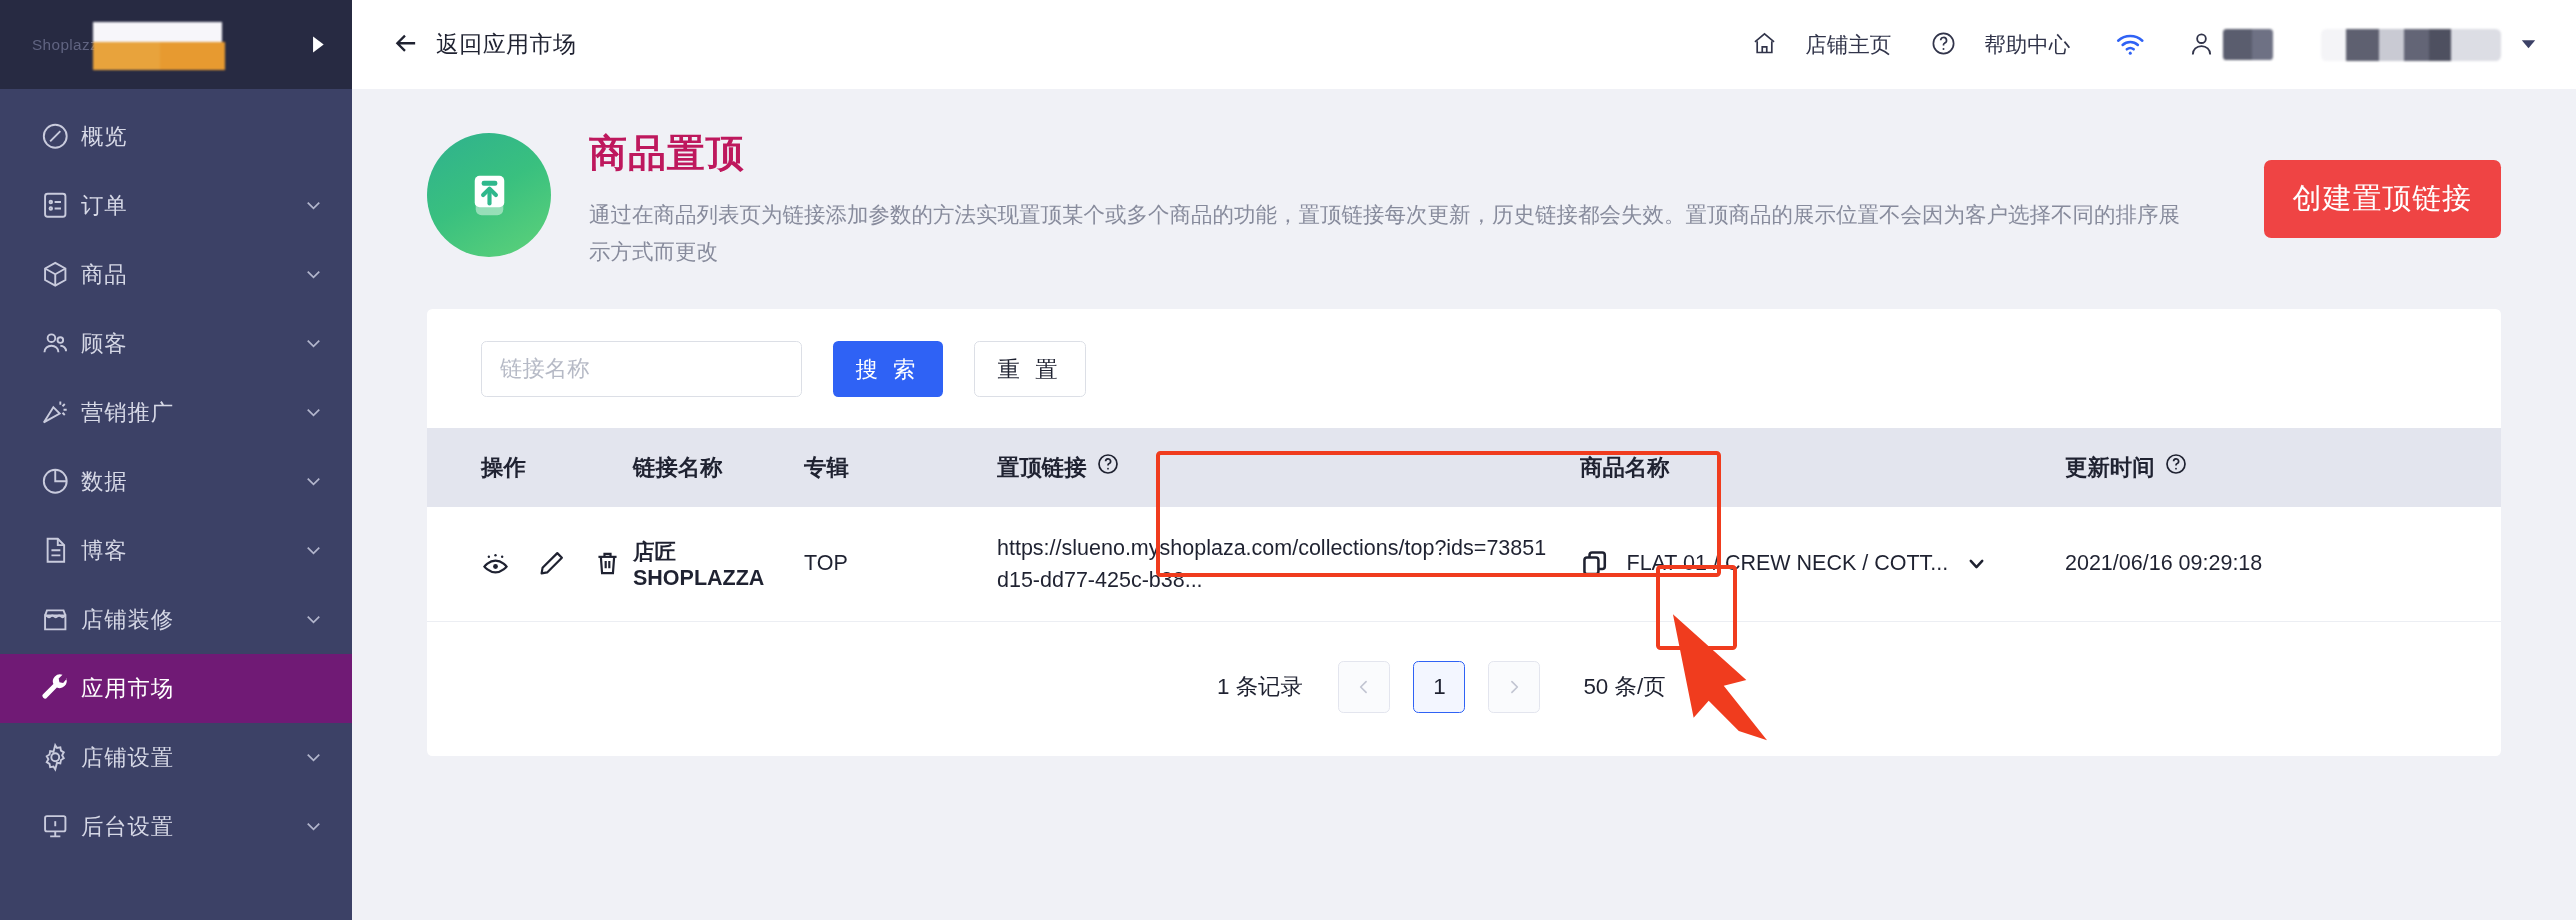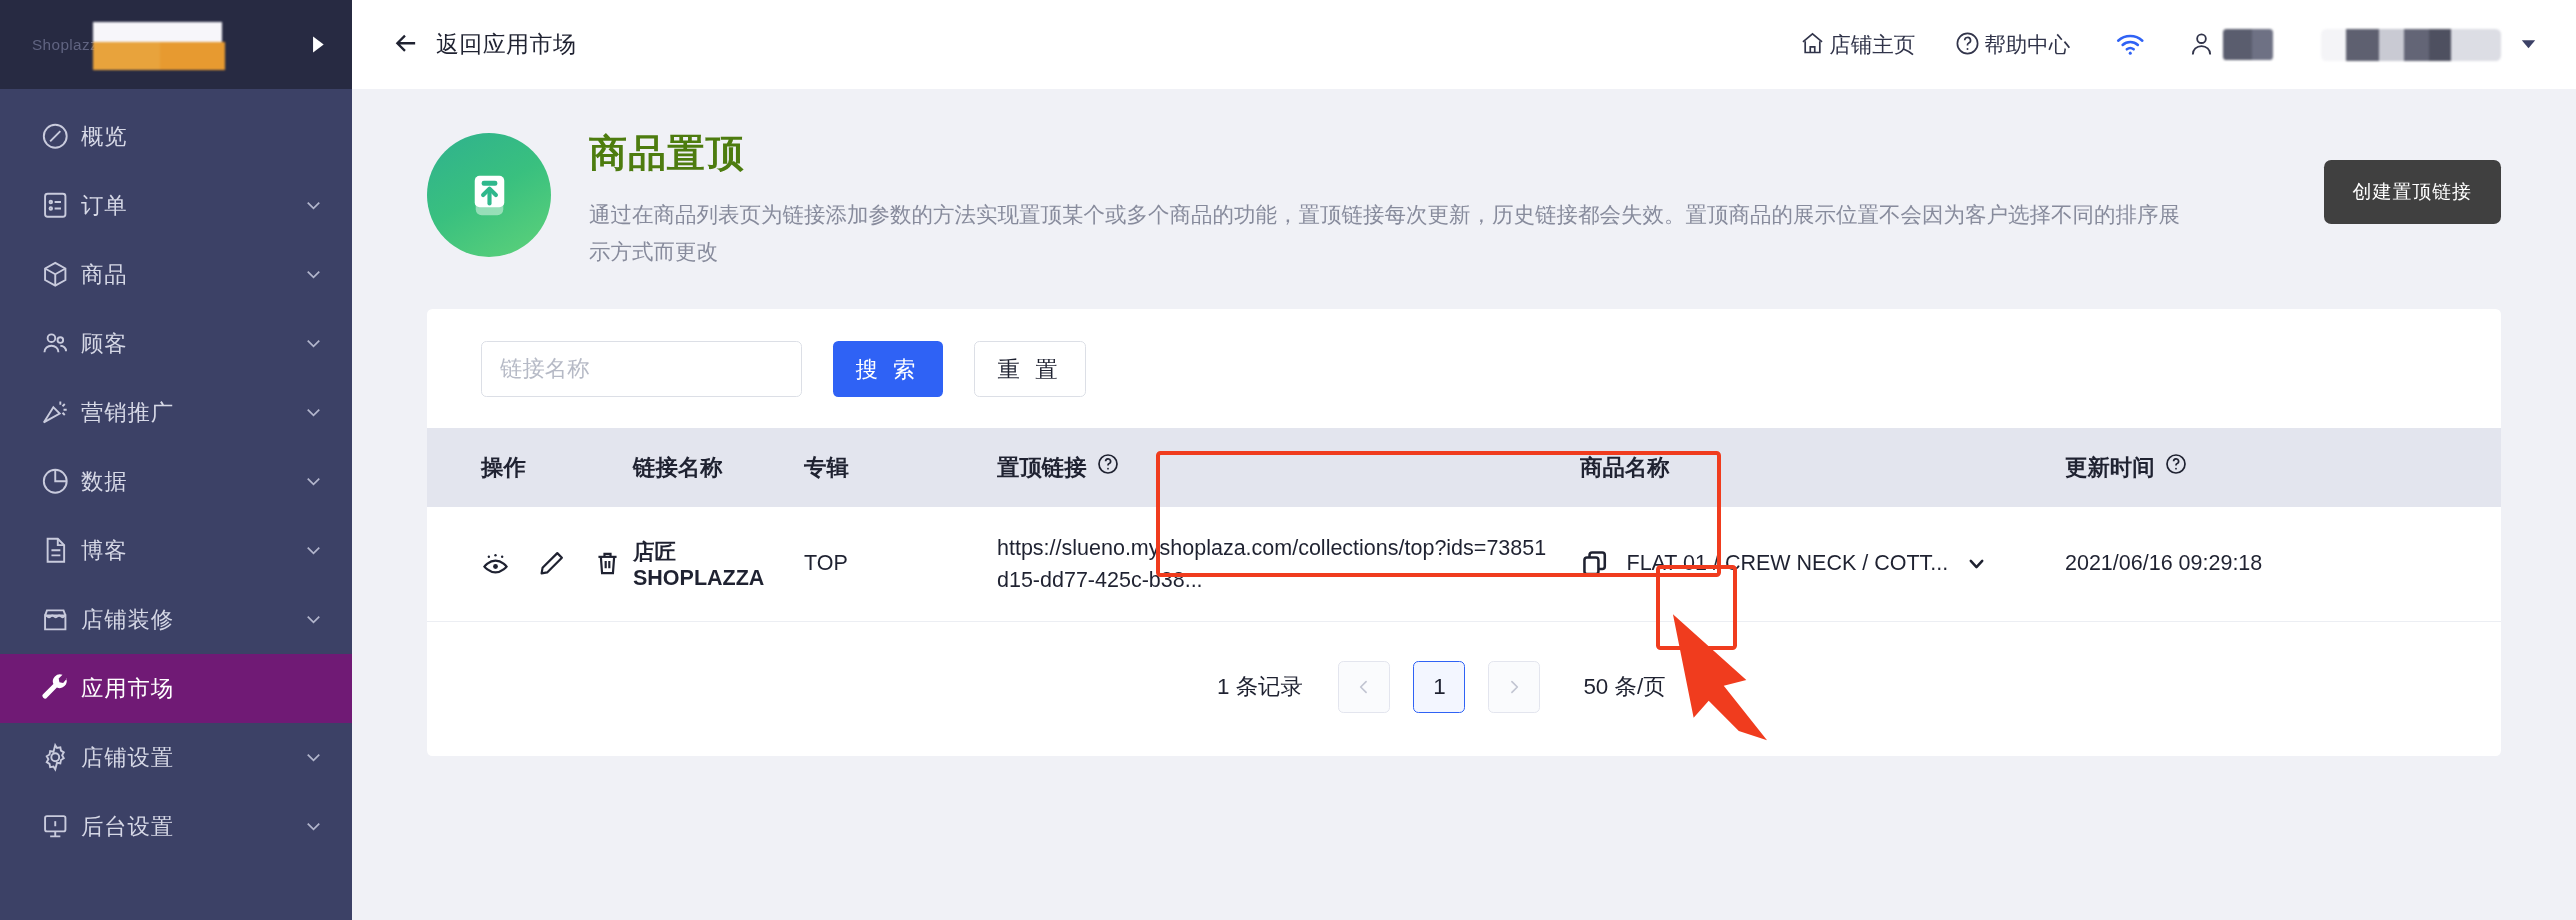--- a/index.html
+++ b/index.html
@@ -64,21 +64,21 @@
   .main { flex: 1; height: 921px; display: flex; flex-direction: column; min-width: 0; }
 
   .topbar {
     height: 89px; background: #ffffff;
     display: flex; align-items: center;
     padding: 0 36px 0 39px; flex: 0 0 89px;
   }
   .back-link { display: flex; align-items: center; gap: 14.4px; cursor: pointer; }
   .back-link .lbl { font-size: 23px; color: #1f2231; letter-spacing: 0.4px; }
   .topbar-right { margin-left: auto; display: flex; align-items: center; gap: 0; }
-  .tb-item { display: flex; align-items: center; gap: 3px; cursor: pointer; margin-left: 39px; }
+  .tb-item { display: flex; align-items: center; gap: 27px; cursor: pointer; margin-left: 39px; }
   .tb-item .lbl { font-size: 21.5px; color: #31344a; white-space: nowrap; }
   .wifi-ico { margin-left: 45px; cursor: pointer; display:flex; align-items:center;}
   .user-chip { display: flex; align-items: center; gap: 7.2px; margin-left: 41px; cursor: pointer; }
   .user-blur {
     width: 50px; height: 30.5px; border-radius: 3.6px;
     background: linear-gradient(90deg,#5a5d6e 0 58%, #6e7184 58% 100%);
     filter: blur(1.3px);
   }
   .store-chip { display: flex; align-items: center; gap: 16px; margin-left: 48px; cursor: pointer; }
   .store-blur {
@@ -92,29 +92,29 @@
   .content { flex: 1; padding: 0 0 0 0; overflow: hidden; }
 
   .page-head { display: flex; padding: 39px 75px 0 75px; align-items: flex-start; }
   .head-badge {
     width: 124px; height: 124px; border-radius: 50%; flex: 0 0 124px;
     background: linear-gradient(150deg, #2fb18e 0%, #39c07f 48%, #5fd279 100%);
     display: flex; align-items: center; justify-content: center;
     margin-top: 5.4px;
   }
   .head-text { margin-left: 38px; flex: 1; min-width: 0; }
-  .head-title { font-size: 38px; color: #4d7c0f; font-weight: bold; letter-spacing: 0.9px; }
+  .head-title { font-size: 38px; color: #be185d; font-weight: bold; letter-spacing: 0.9px; }
   .head-desc {
     margin-top: 18px; font-size: 21.5px; line-height: 37px;
     color: #878b9c; max-width: 1607px;
   }
   .head-action { margin-left: 27px; padding-top: 32px; }
   .btn-primary-lg {
-    background: #404040; color: #fff; border: none; border-radius: 7.2px;
-    font-size: 19px; font-family: inherit; letter-spacing: 0.9px;
+    background: #ef4444; color: #fff; border: none; border-radius: 7.2px;
+    font-size: 29px; font-family: inherit; letter-spacing: 0.9px;
     padding: 19px 29px; cursor: pointer; white-space: nowrap;
   }
 
   .card {
     margin: 38px 75px 0 75px; background: #fff; border-radius: 5.4px;
     padding: 0; overflow: hidden;
   }
   .filter-bar { display: flex; align-items: center; padding: 32px 54px 30.5px 54px; gap: 30.5px; }
   .txt-input {
     width: 321px; height: 56px; border: 0.9px solid #dcdfe6; border-radius: 5.4px;

